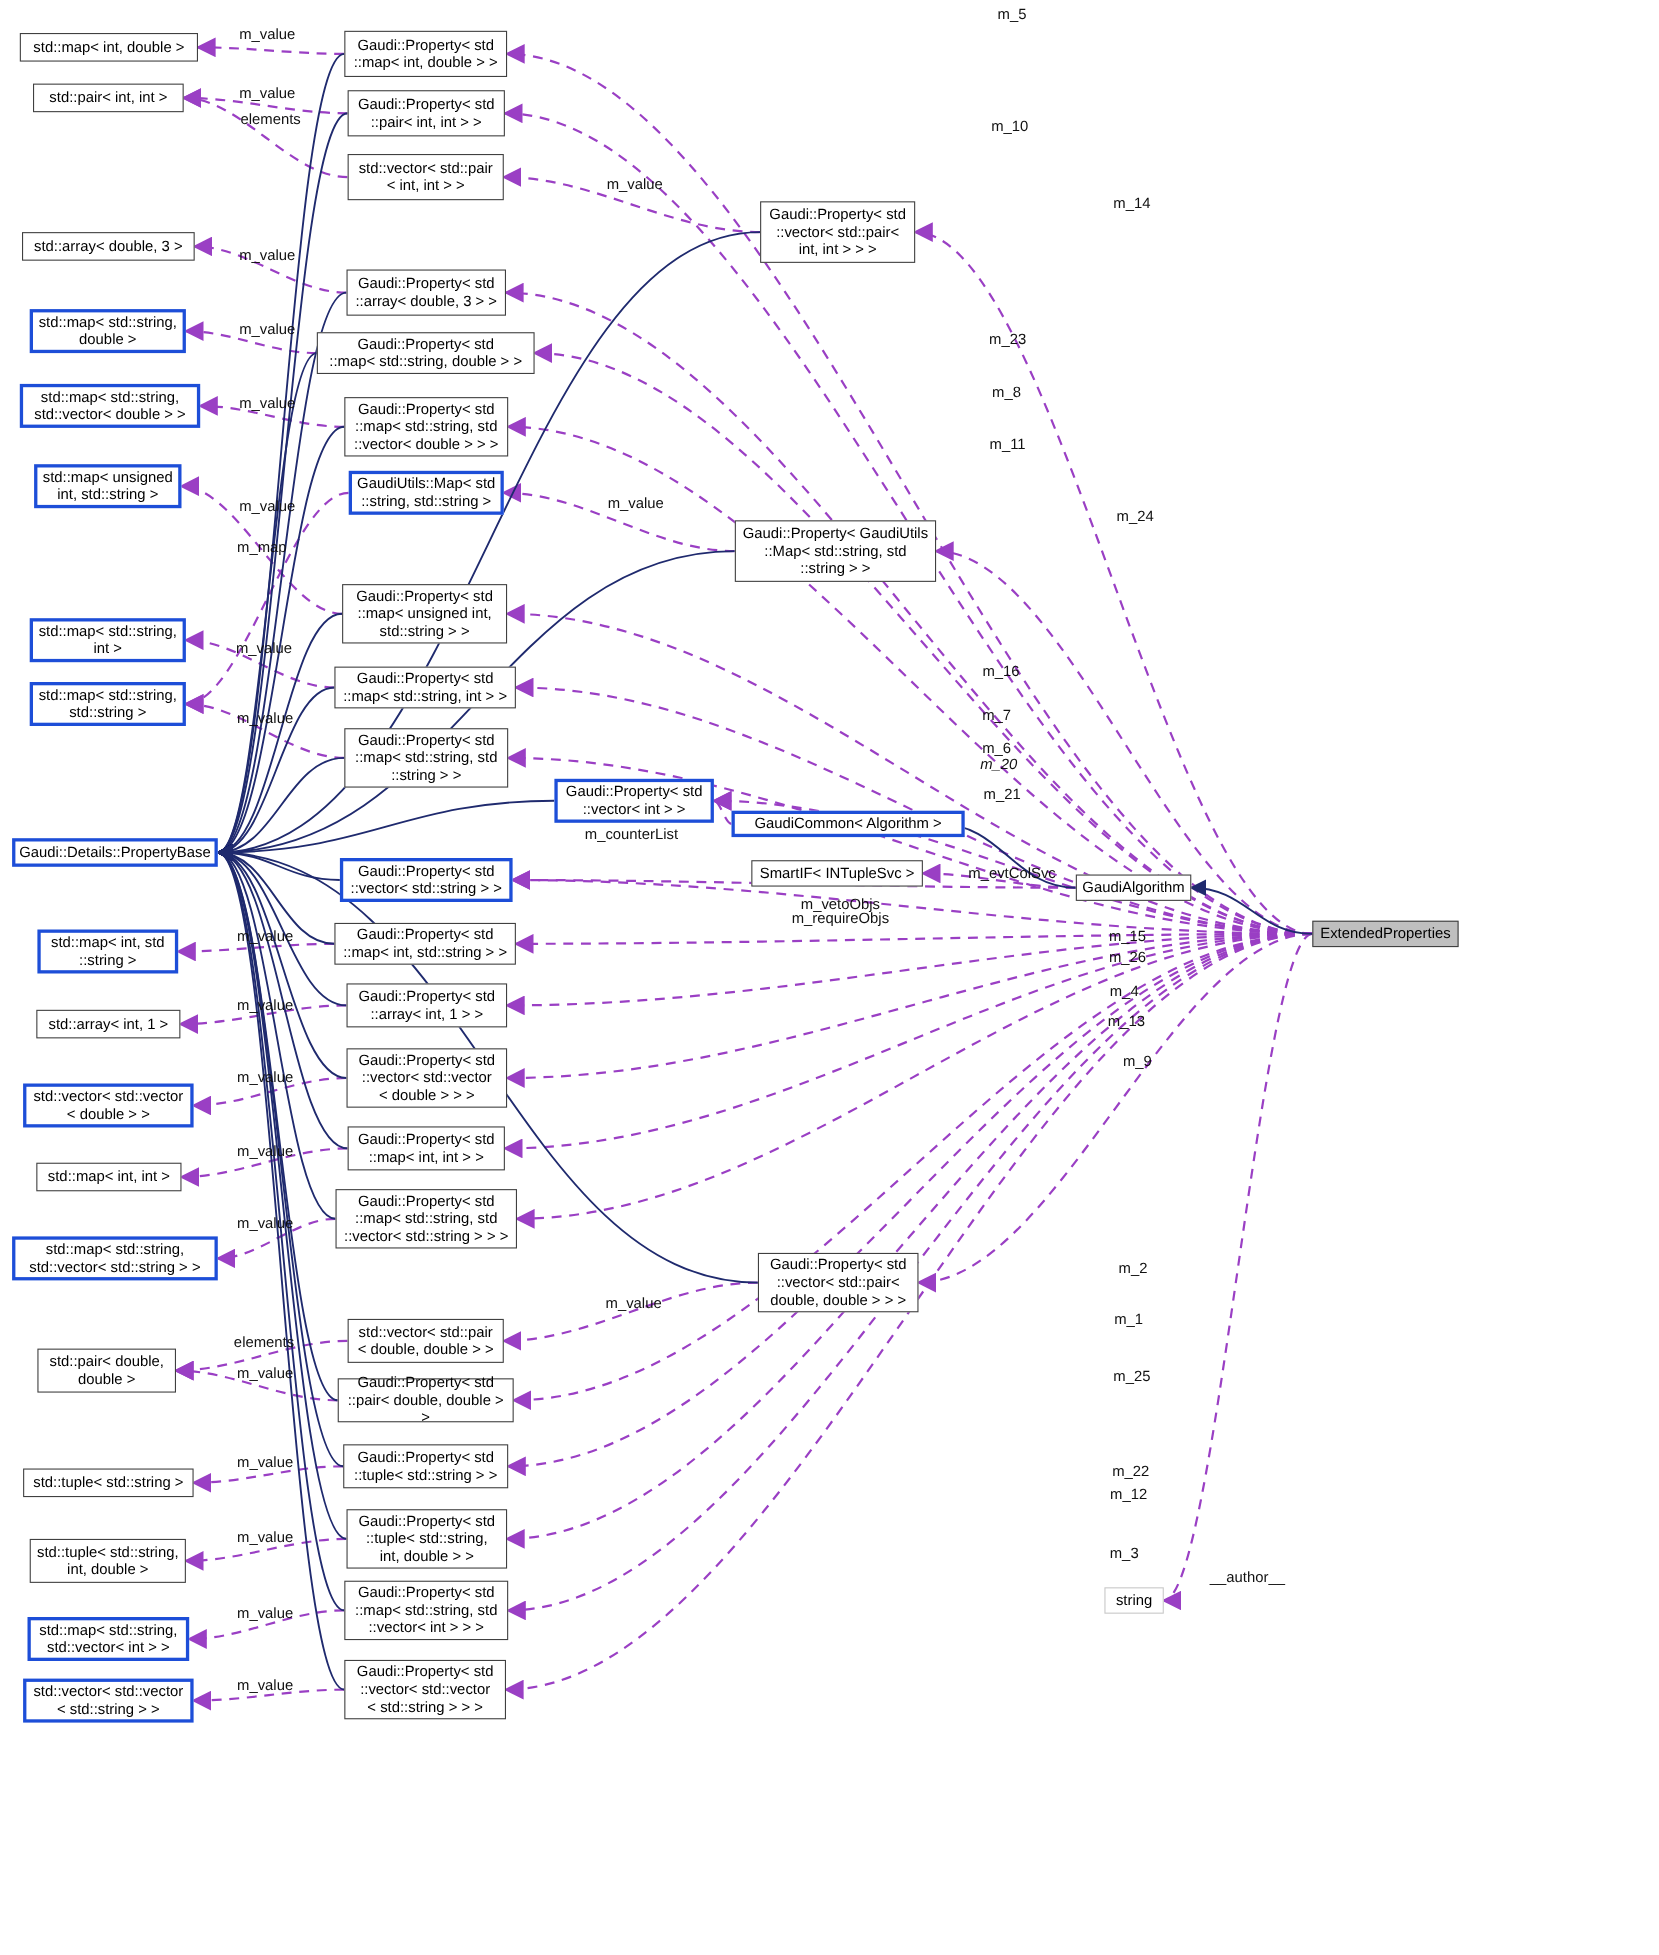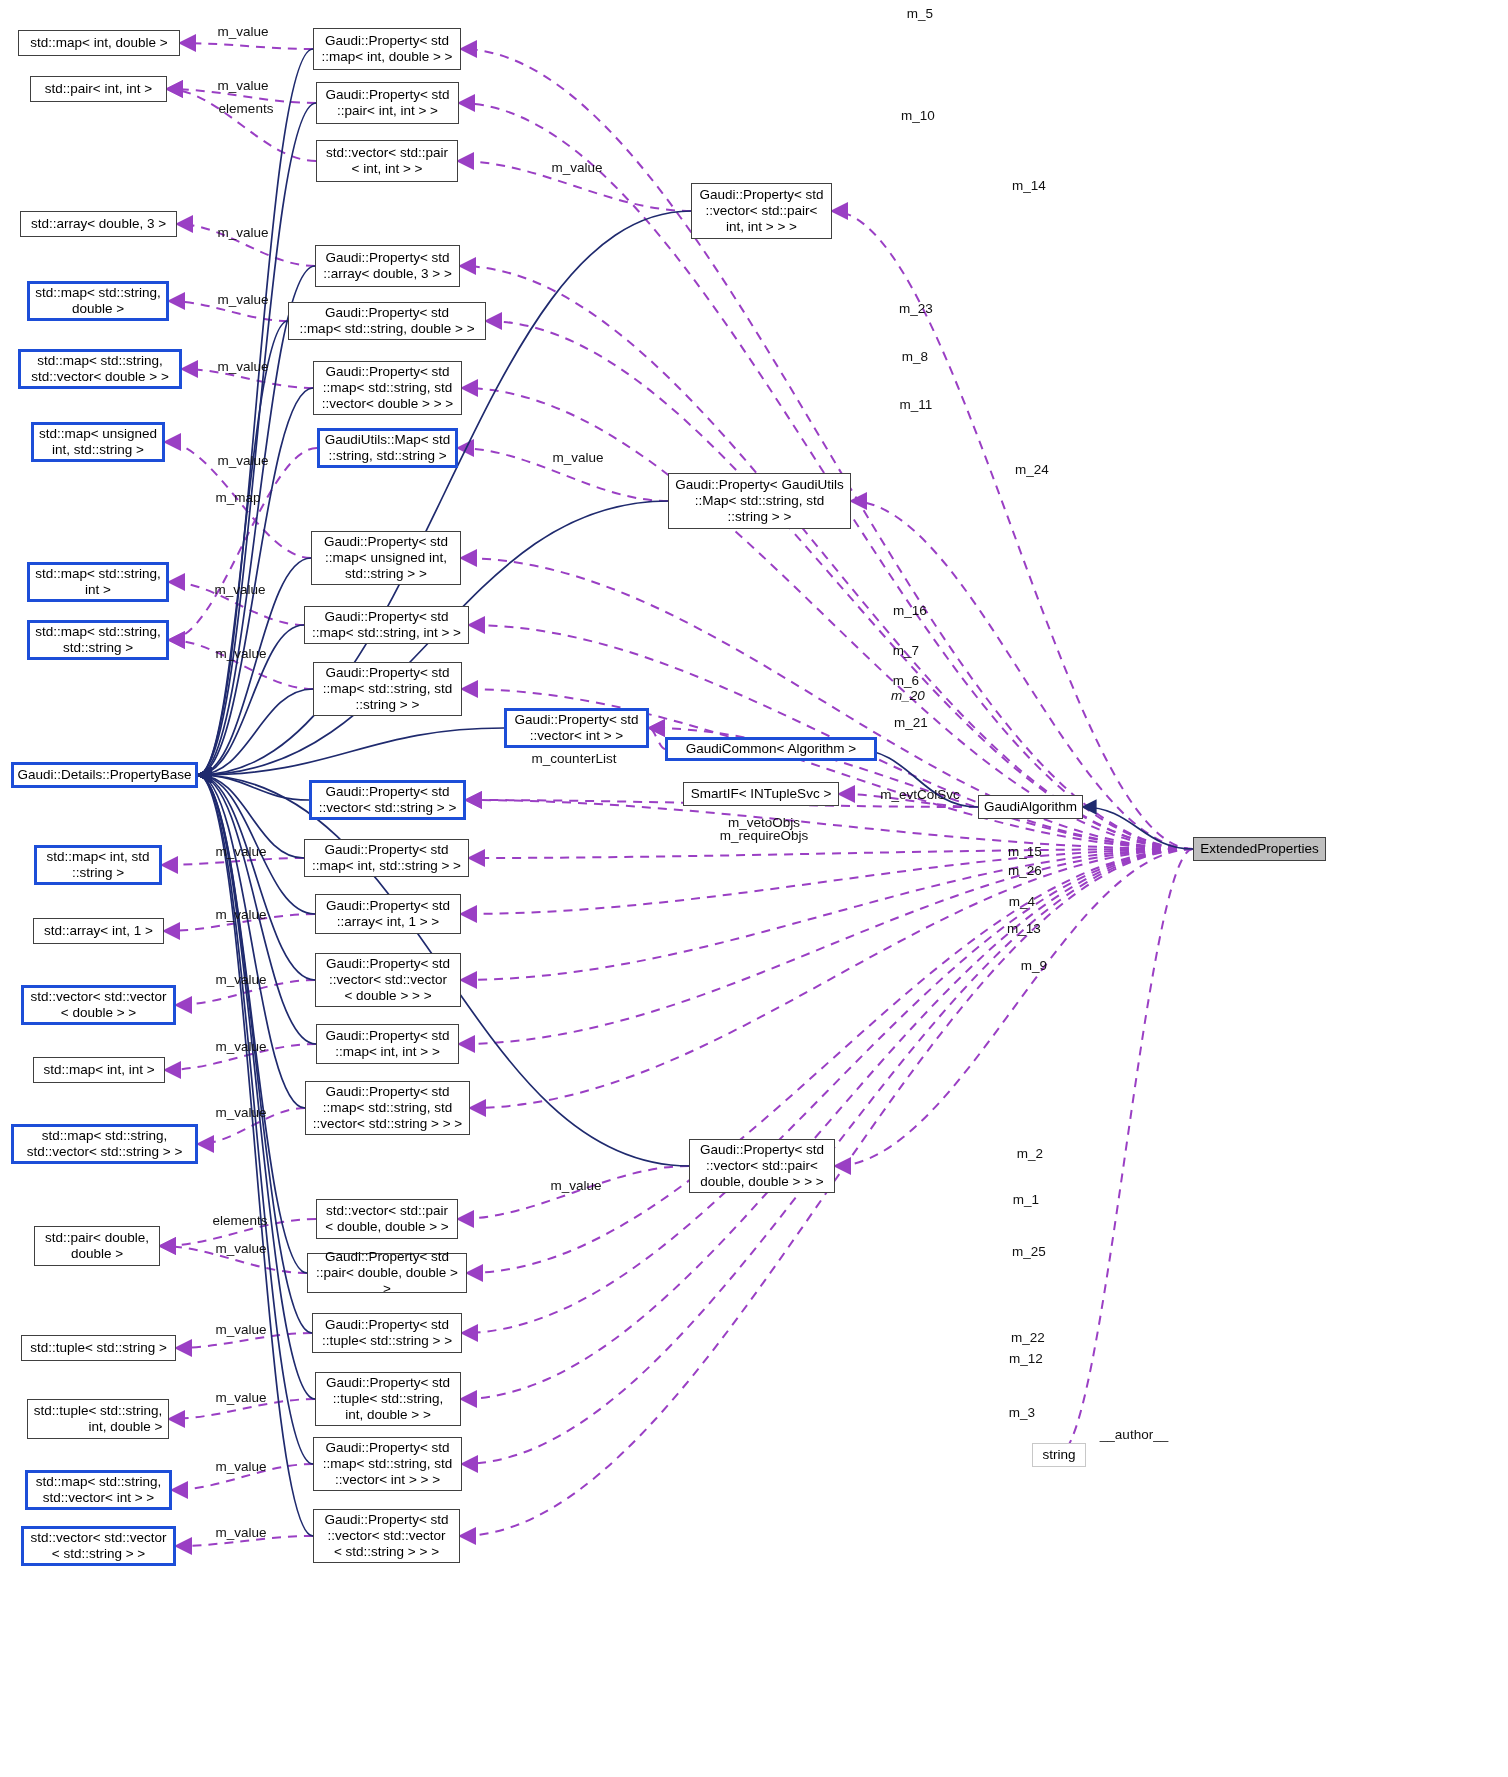--- a/index.html
+++ b/index.html
@@ -186,36 +186,36 @@
 double, double &gt; &gt; &gt;</div>
       <div class="node" style="left: 316px; top: 1199px; width: 142px; height: 40px;">std::vector&lt; std::pair
 &lt; double, double &gt; &gt;</div>
       <div class="node" style="left: 34px; top: 1226px; width: 126px; height: 40px;">std::pair&lt; double,
 double &gt;</div>
       <div class="node" style="left: 307px; top: 1253px; width: 160px; height: 40px;">Gaudi::Property&lt; std
 ::pair&lt; double, double &gt; &gt;</div>
       <div class="node" style="left: 312px; top: 1313px; width: 150px; height: 40px;">Gaudi::Property&lt; std
 ::tuple&lt; std::string &gt; &gt;</div>
       <div class="node" style="left: 21px; top: 1335px; width: 155px; height: 26px;">std::tuple&lt; std::string &gt;</div>
-      <div class="node" style="left: 27px; top: 1399px; width: 142px; height: 40px; text-align: right;">std::tuple&lt; std::string,
+      <div class="node" style="left: 27px; top: 1399px; width: 142px; height: 40px;">std::tuple&lt; std::string,
 int, double &gt;</div>
       <div class="node" style="left: 315px; top: 1372px; width: 146px; height: 54px;">Gaudi::Property&lt; std
 ::tuple&lt; std::string,
 int, double &gt; &gt;</div>
       <div class="node" style="left: 313px; top: 1437px; width: 149px; height: 54px;">Gaudi::Property&lt; std
 ::map&lt; std::string, std
 ::vector&lt; int &gt; &gt; &gt;</div>
       <div class="node red" style="left: 25px; top: 1470px; width: 147px; height: 40px;">std::map&lt; std::string,
 std::vector&lt; int &gt; &gt;</div>
       <div class="node" style="left: 313px; top: 1509px; width: 147px; height: 54px;">Gaudi::Property&lt; std
 ::vector&lt; std::vector
 &lt; std::string &gt; &gt; &gt;</div>
       <div class="node red" style="left: 21px; top: 1526px; width: 155px; height: 40px;">std::vector&lt; std::vector
 &lt; std::string &gt; &gt;</div>
-      <div class="node plain" style="left: 1004px; top: 1443px; width: 54px; height: 24px; margin-left: 28px;">string</div>
+      <div class="node plain" style="left: 1004px; top: 1443px; width: 54px; height: 24px;">string</div>
     </div>
   <div id="labels-layer">
       <div class="elabel" style="left: 243px; top: 31px;">m_value</div>
       <div class="elabel" style="left: 920px; top: 13px;">m_5</div>
       <div class="elabel" style="left: 243px; top: 85px;">m_value</div>
       <div class="elabel" style="left: 246px; top: 108px;">elements</div>
       <div class="elabel" style="left: 918px; top: 115px;">m_10</div>
       <div class="elabel" style="left: 577px; top: 167px;">m_value</div>
       <div class="elabel" style="left: 1029px; top: 185px;">m_14</div>
       <div class="elabel" style="left: 243px; top: 232px;">m_value</div>

